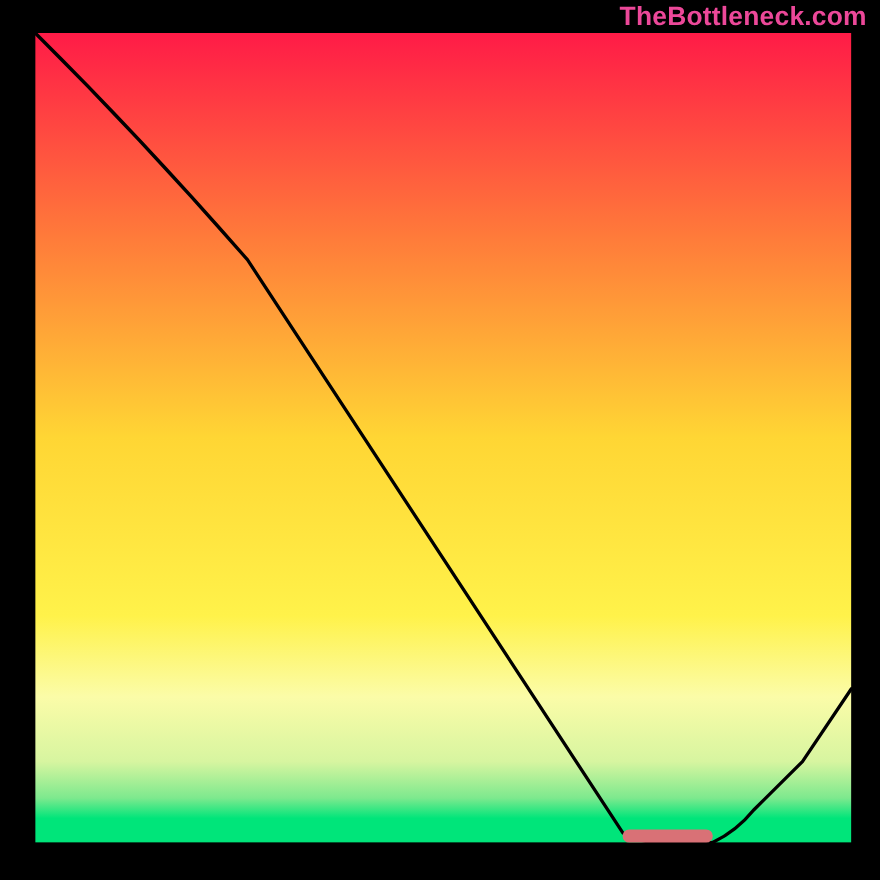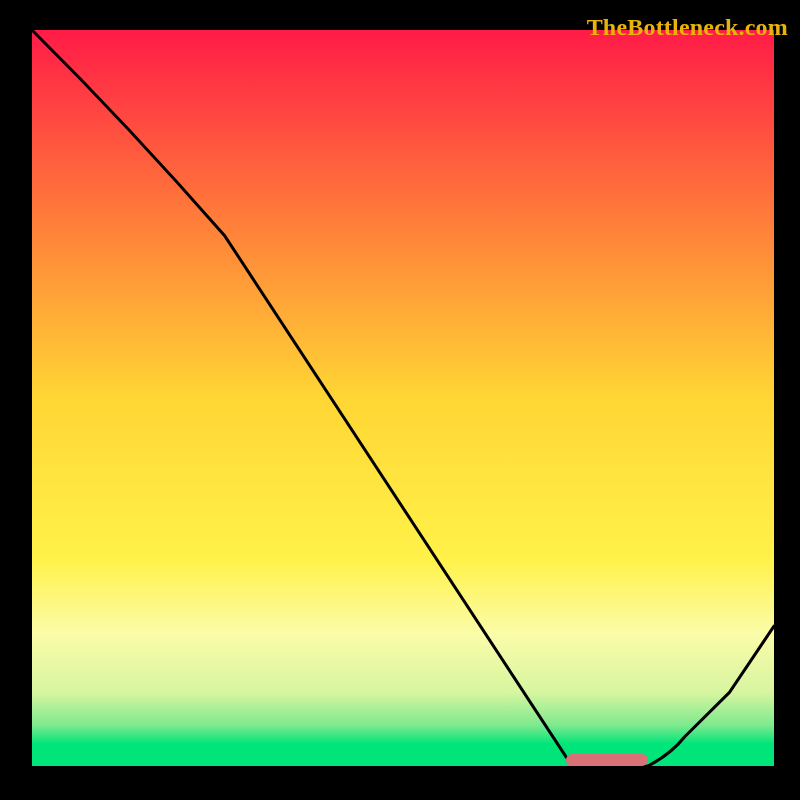--- a/index.html
+++ b/index.html
@@ -12,27 +12,26 @@
   }
   .container {
     position: relative;
     width: 800px;
     height: 800px;
   }
   .watermark {
     position: absolute;
     top: 2px;
     right: 12px;
-    font-family: Liberation Serif, serif;
+    font-family: Liberation Sans, sans-serif;
     font-size: 24px;
     font-weight: 600;
-    color: #eab308;
+    color: #ec4899;
     letter-spacing: 0.2px;
     z-index: 20;
-    margin-top: 12px;
   }
   svg.plot {
     position: absolute;
     left: 0;
     top: 0;
     width: 800px;
     height: 800px;
     z-index: 10;
   }
   svg.curve {

